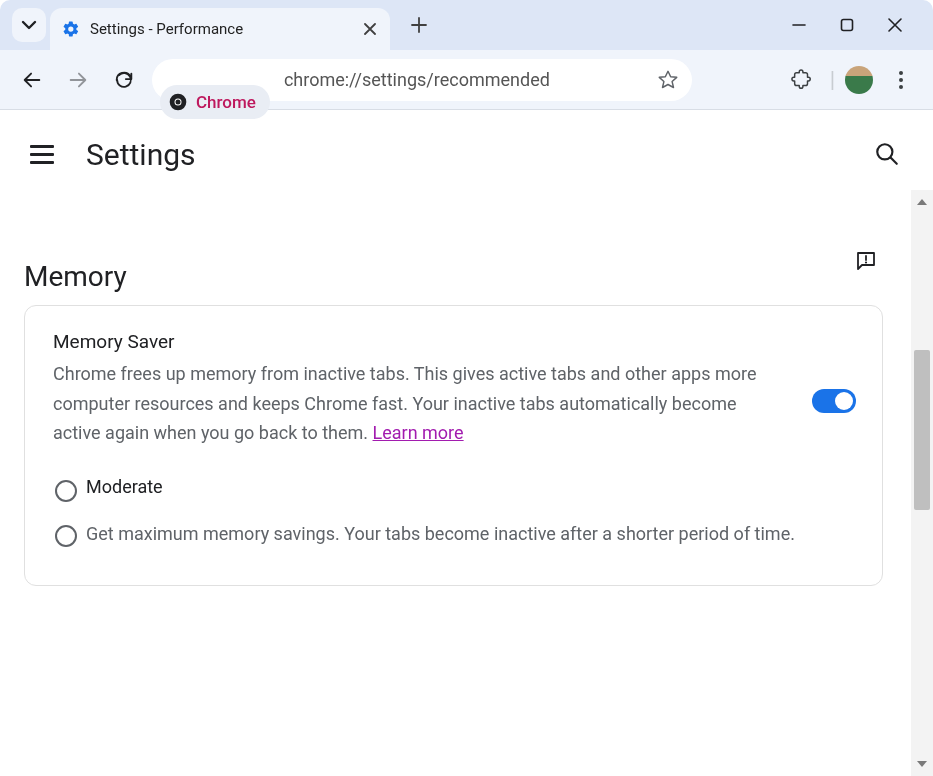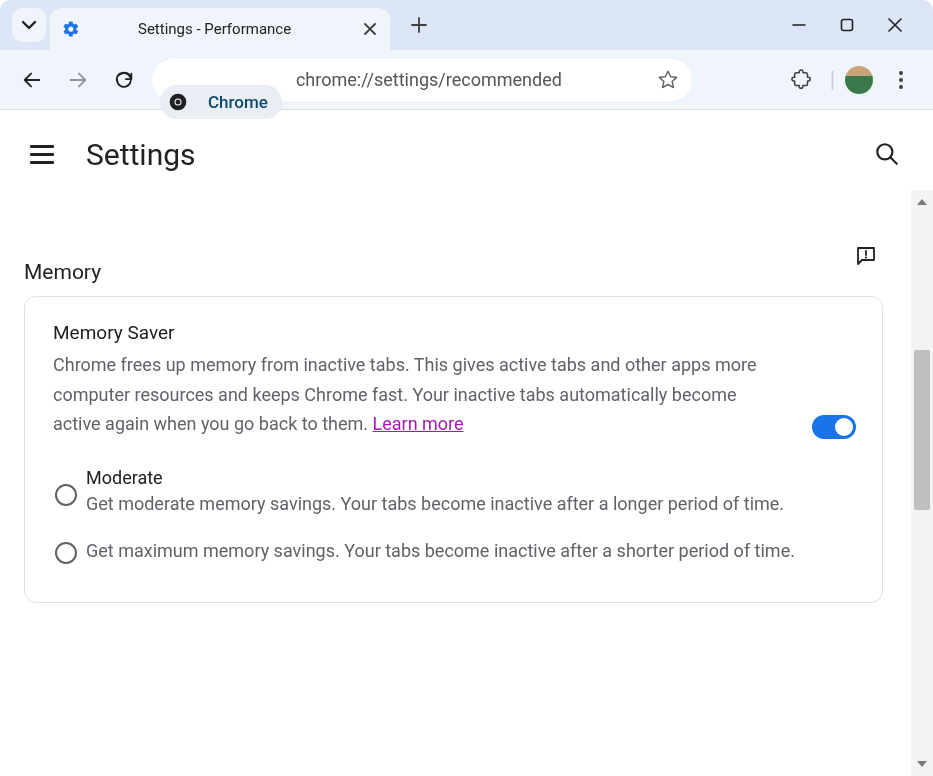--- a/index.html
+++ b/index.html
@@ -33,21 +33,20 @@
   .tab {
     height: 42px;
     background: #f0f4fb;
     border-radius: 12px 12px 0 0;
     display:flex;
     align-items:center;
     padding: 0 12px;
     margin-top: 8px;
     min-width: 340px;
     position: relative;
-    gap: 48px;
   }
   .tab .favicon { width:18px; height:18px; margin-right:10px; }
   .tab .tab-title { font-size:15px; color:#222; flex:1; }
   .tab .tab-close { width:16px; height:16px; display:flex; align-items:center; justify-content:center; cursor:pointer; }
   .newtab {
     width:34px; height:34px; display:flex; align-items:center; justify-content:center;
     margin-left:12px; border-radius:50%;
   }
   .window-controls {
     margin-left:auto;
@@ -79,24 +78,24 @@
     align-items:center;
     padding: 0 10px 0 8px;
     max-width: 540px;
   }
   .chrome-chip {
     background: #e9edf4;
     border-radius: 18px;
     height: 34px;
     display:flex; align-items:center;
     padding: 0 14px 0 8px;
-    gap: 20px;
+    gap: 8px;
     font-weight: 500;
     font-size: 17px;
-    color: #0c4a6e;
+    color: #be185d;
     margin-top: 44px;
   }
   .omni-url {
     font-size: 18px;
     color: #555;
     margin-left: 14px;
     flex: 1;
   }
   .omni-star { width:28px; height:28px; display:flex; align-items:center; justify-content:center; }
   .toolbar-right {
@@ -151,30 +150,30 @@
   .vscroll .arrow.down { bottom:4px; }
   .vscroll .thumb {
     position:absolute; left:3px; width:16px; top:160px; height:160px;
     background:#bfbfbf; border-radius:2px;
   }
 
   .section-row {
     display:flex; align-items:center; justify-content:space-between;
     padding: 18px 4px 12px 0;
   }
-  .section-title { font-size:21px; color:#202124;margin-top:32px; }
+  .section-title { font-size:28px; color:#202124;margin-top:32px; }
   .feedback-icon { width:26px; height:26px; display:flex; align-items:center; justify-content:center; }
 
   .card {
     border: 1px solid #e0e0e0;
     border-radius: 12px;
     padding: 24px 26px 26px 28px;
     background:#fff;
   }
-  .card-top { display:flex; align-items:flex-end; gap:28px; }
+  .card-top { display:flex; align-items:center; gap:28px; }
   .card-text { flex:1; }
   .card-title { font-size:19px; color:#202124; margin-bottom:6px; }
   .card-desc { font-size:18px; color:#5f6368; line-height:1.65; }
   .learn-link { color:#a21caf; text-decoration:underline; cursor:pointer; }
 
   
   .toggle {
     width:44px; height:24px; border-radius:14px; background:#1a73e8;
     position:relative; flex-shrink:0; margin-top:24px;
   }
@@ -345,21 +344,20 @@
         <div class="toggle">
           <div class="knob"></div>
         </div>
       </div>
 
       <div class="options">
         <div class="option">
           <div class="radio"></div>
           <div class="option-body">
             <div class="option-title">Moderate</div>
-            <div class="option-desc">Get moderate memory savings. Your tabs become inactive after a longer period of time.</div>
           </div>
         </div>
         <div class="option">
           <div class="radio"></div>
           <div class="option-body">
             <div class="option-desc">Get maximum memory savings. Your tabs become inactive after a shorter period of time.</div>
           </div>
         </div>
       </div>
     </div>

